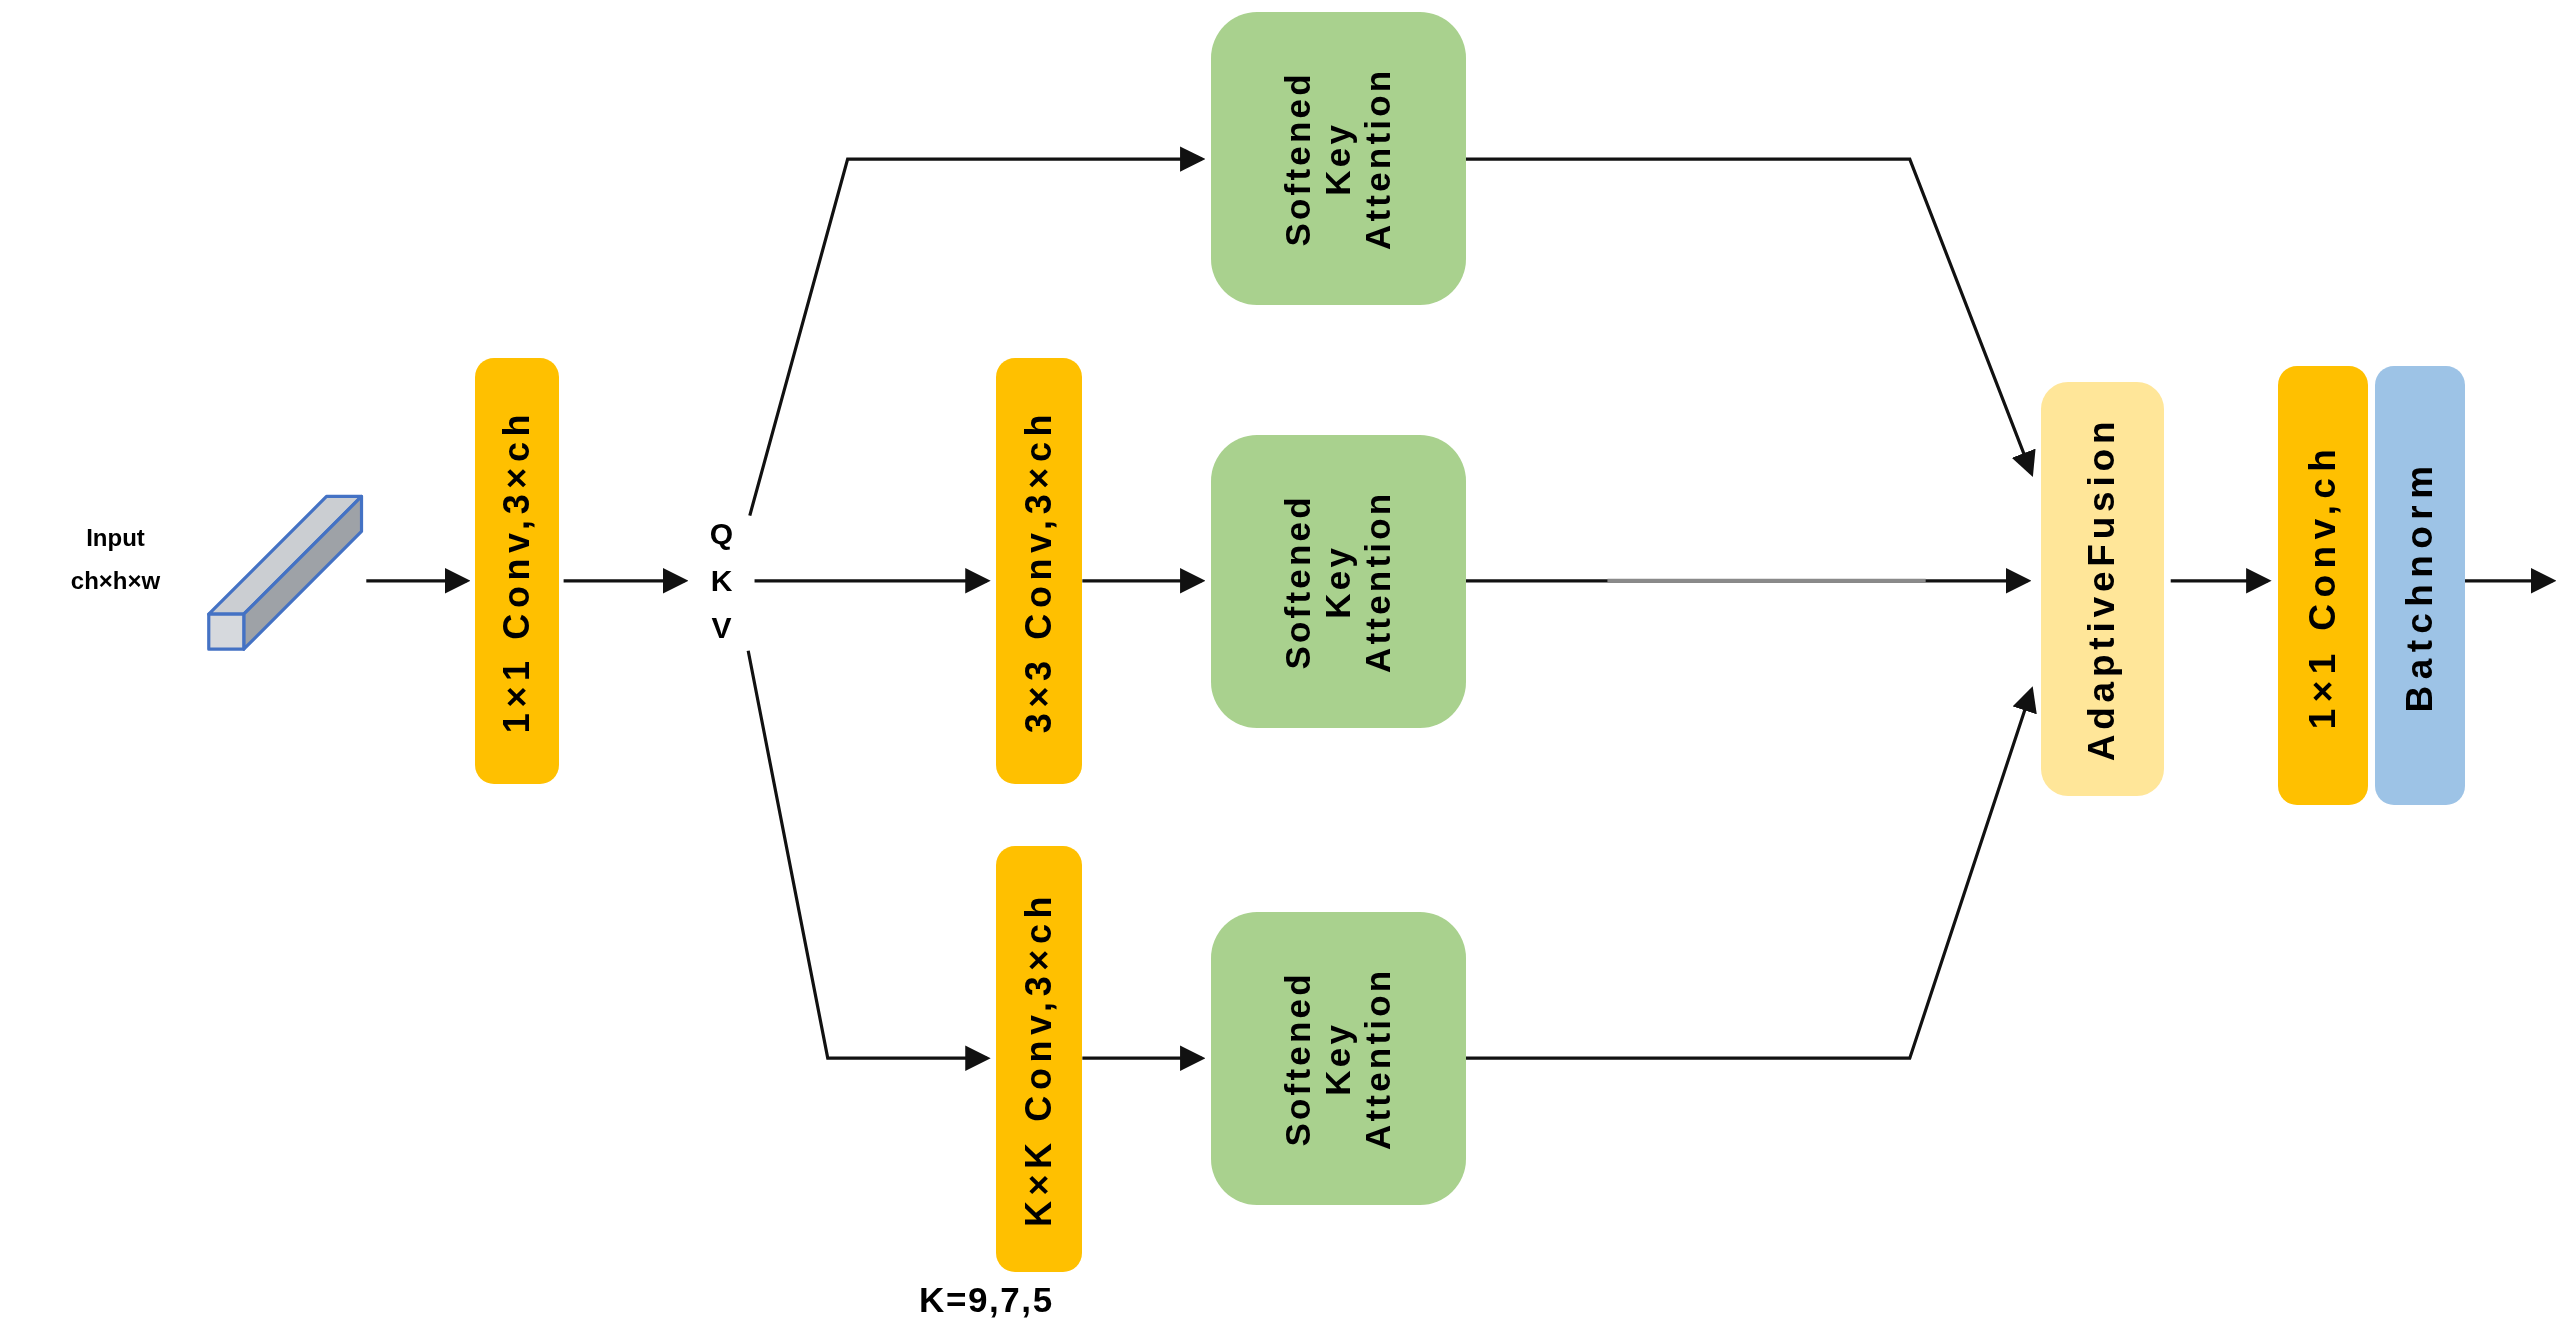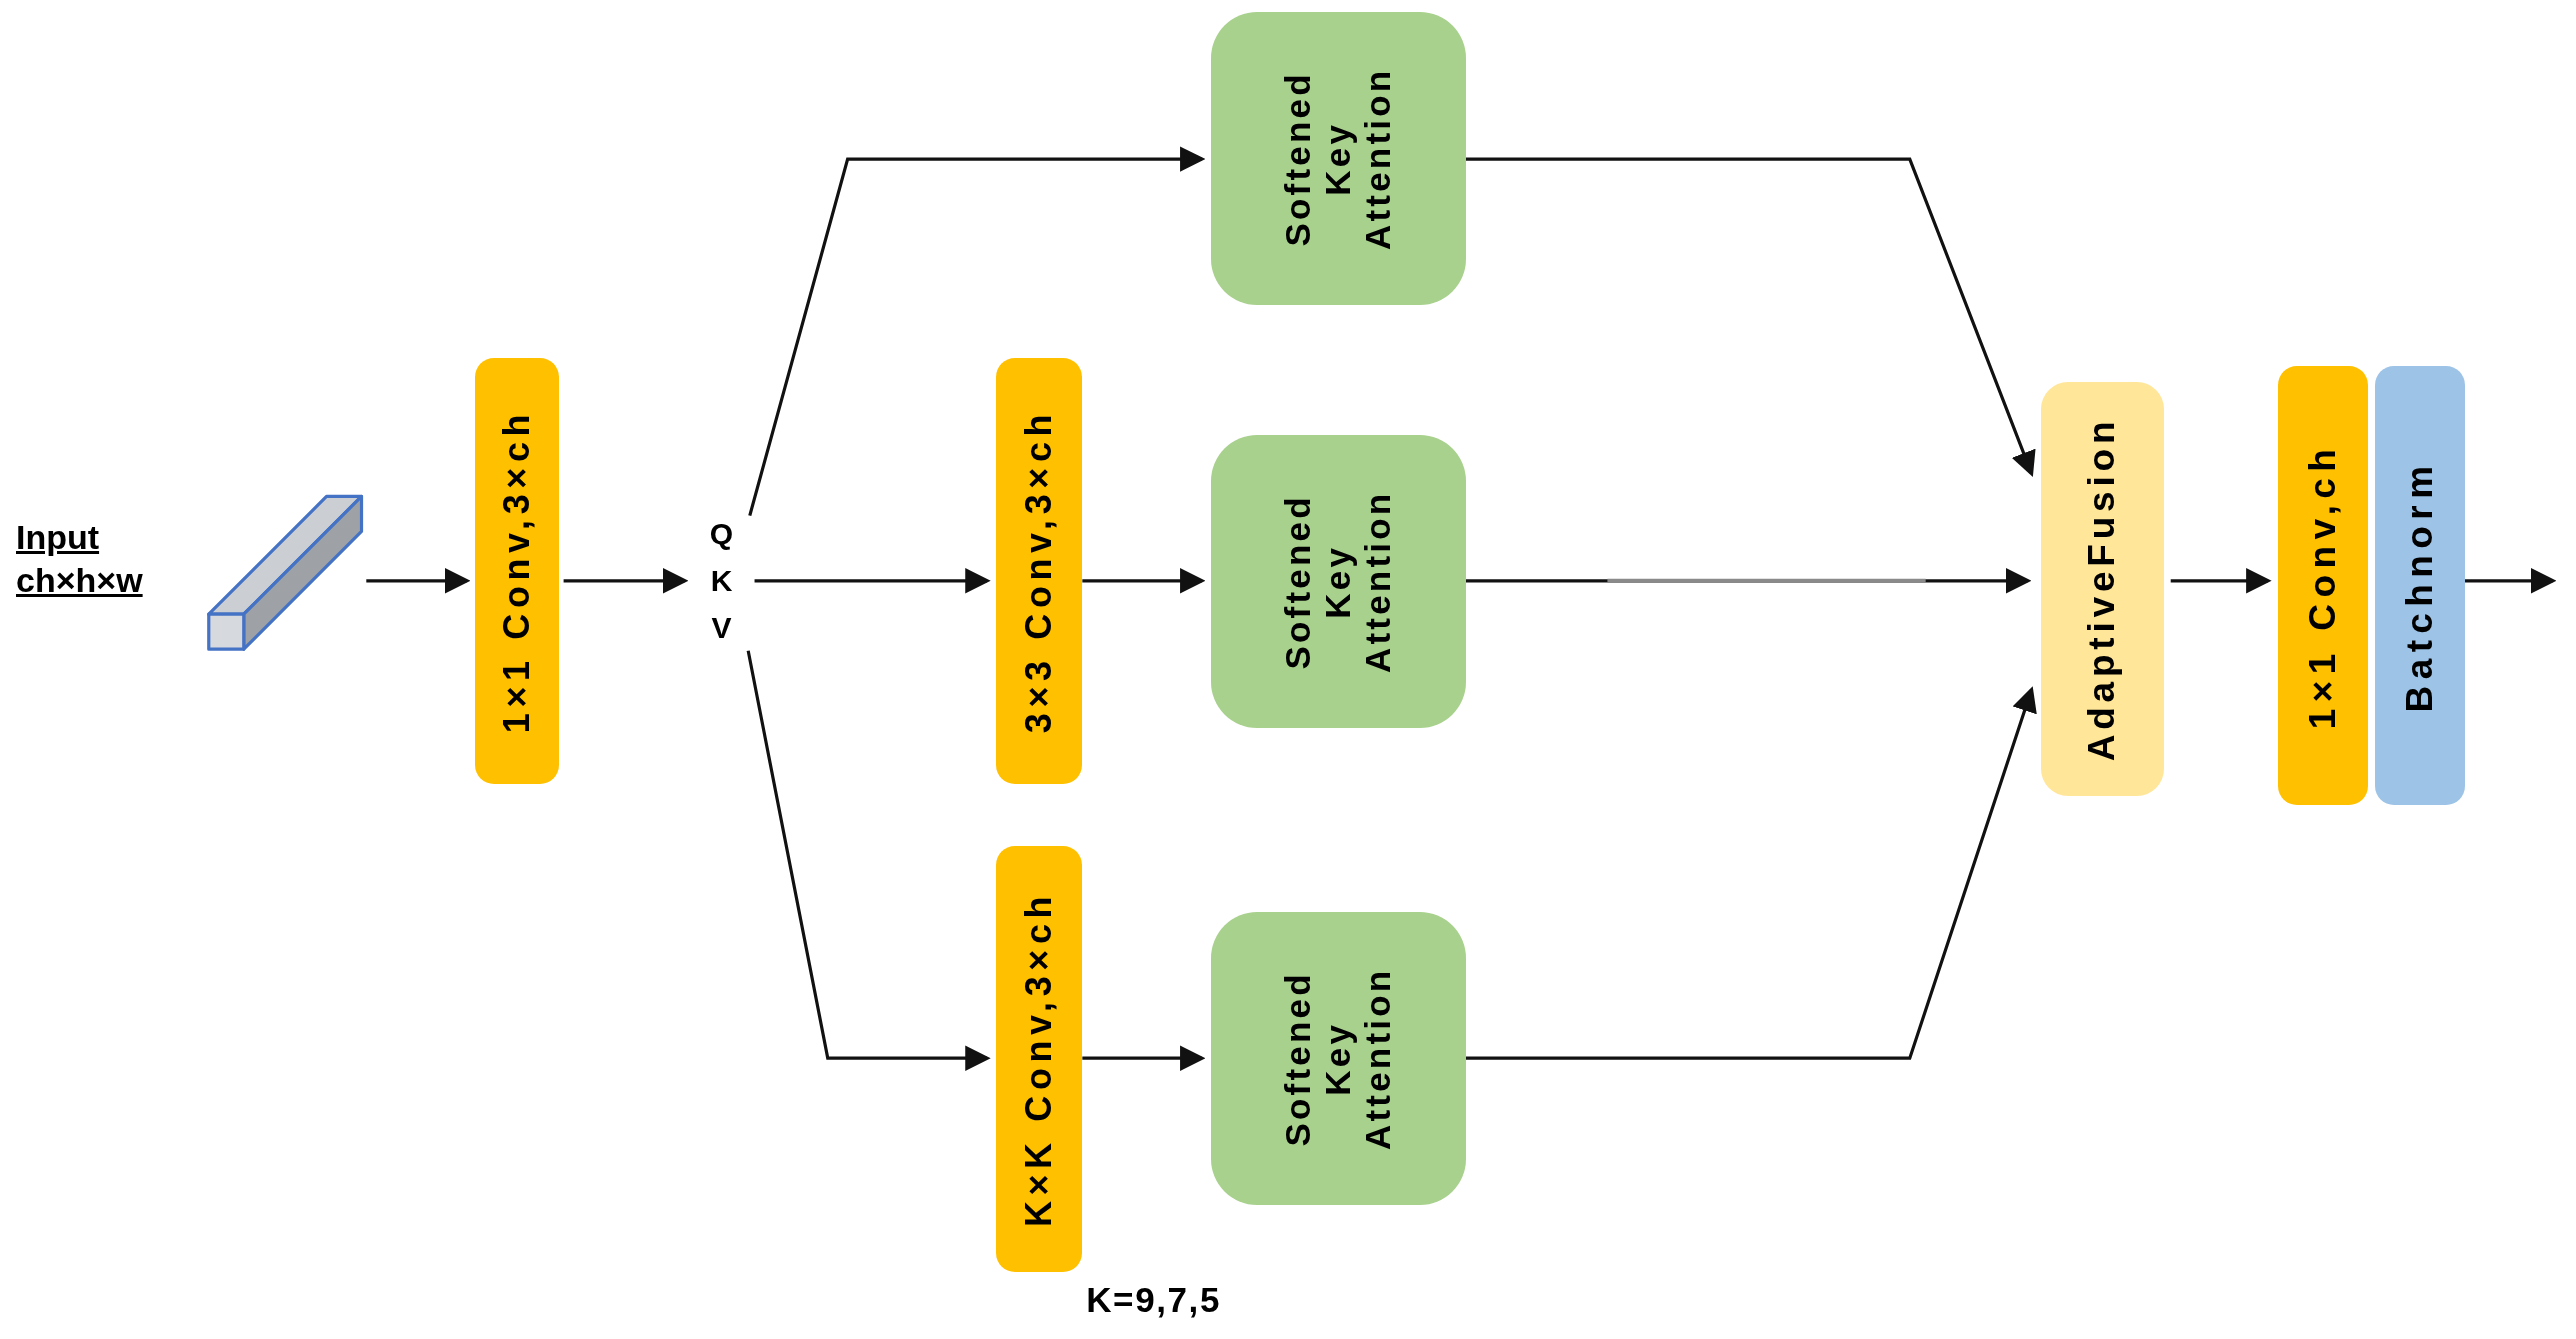--- a/index.html
+++ b/index.html
@@ -13,24 +13,24 @@
   .orange{background:#FFC000;border-radius:19px;}
   .green{background:#A9D18E;border-radius:46px;}
   .cream{background:#FFE699;border-radius:27px;}
   .blue{background:#9DC3E6;border-radius:19px;}
   .convtext{font-size:36px;letter-spacing:5.6px;}
   .attntext{font-size:35px;letter-spacing:3.2px;line-height:1.14;}
   .attntext span{display:block;}
   .fusiontext{font-size:37px;letter-spacing:4.8px;}
   .outtext{font-size:37px;letter-spacing:6.4px;}
   .label{position:absolute;font-weight:bold;}
-  #input-label{left:16px;top:516px;width:199px;font-size:34px;line-height:43px;text-decoration:underline;}
+  #input-label{left:16px;top:516px;width:199px;text-align:center;font-size:24px;line-height:43px;}
   .qkv{width:37px;text-align:center;font-size:30px;line-height:35px;left:703px;}
   #q-label{top:516px;} #k-label{top:563px;} #v-label{top:610px;}
-  #kernel-note{left:990px;top:1280px;width:231px;text-align:right;font-size:35px;letter-spacing:1.6px;}
+  #kernel-note{left:919px;top:1280px;width:231px;text-align:left;font-size:35px;letter-spacing:1.6px;}
 </style>
 </head>
 <body>
 
 <div id="canvas">
 
   <svg id="wires" viewBox="0 0 3237 1683">
     <defs>
       <marker id="ah" viewBox="0 0 10 10" refX="8.5" refY="5" markerWidth="8" markerHeight="8" orient="auto-start-reverse">
         <path d="M0 0 L10 5 L0 10 z" fill="#111111"></path>

